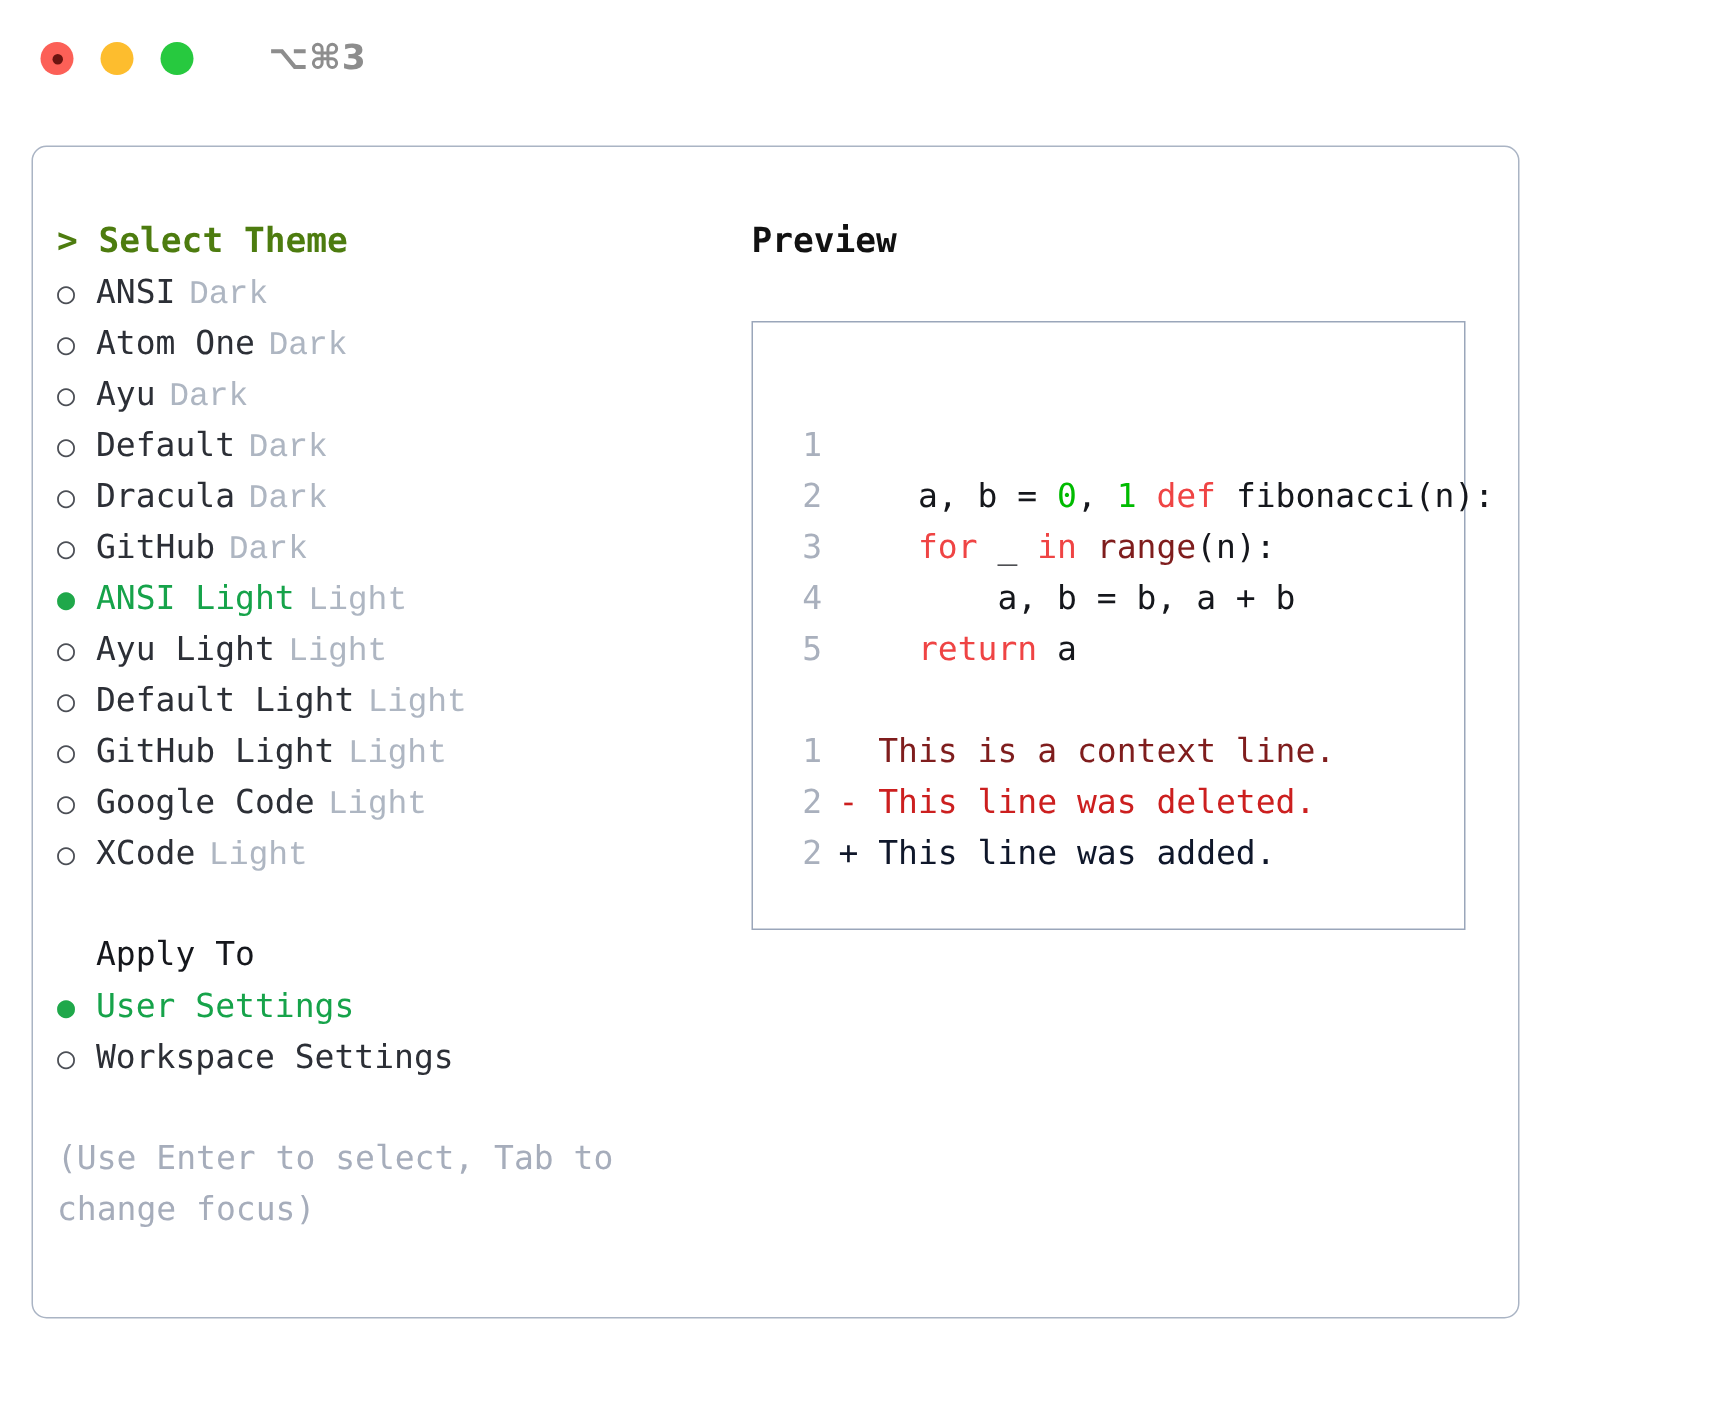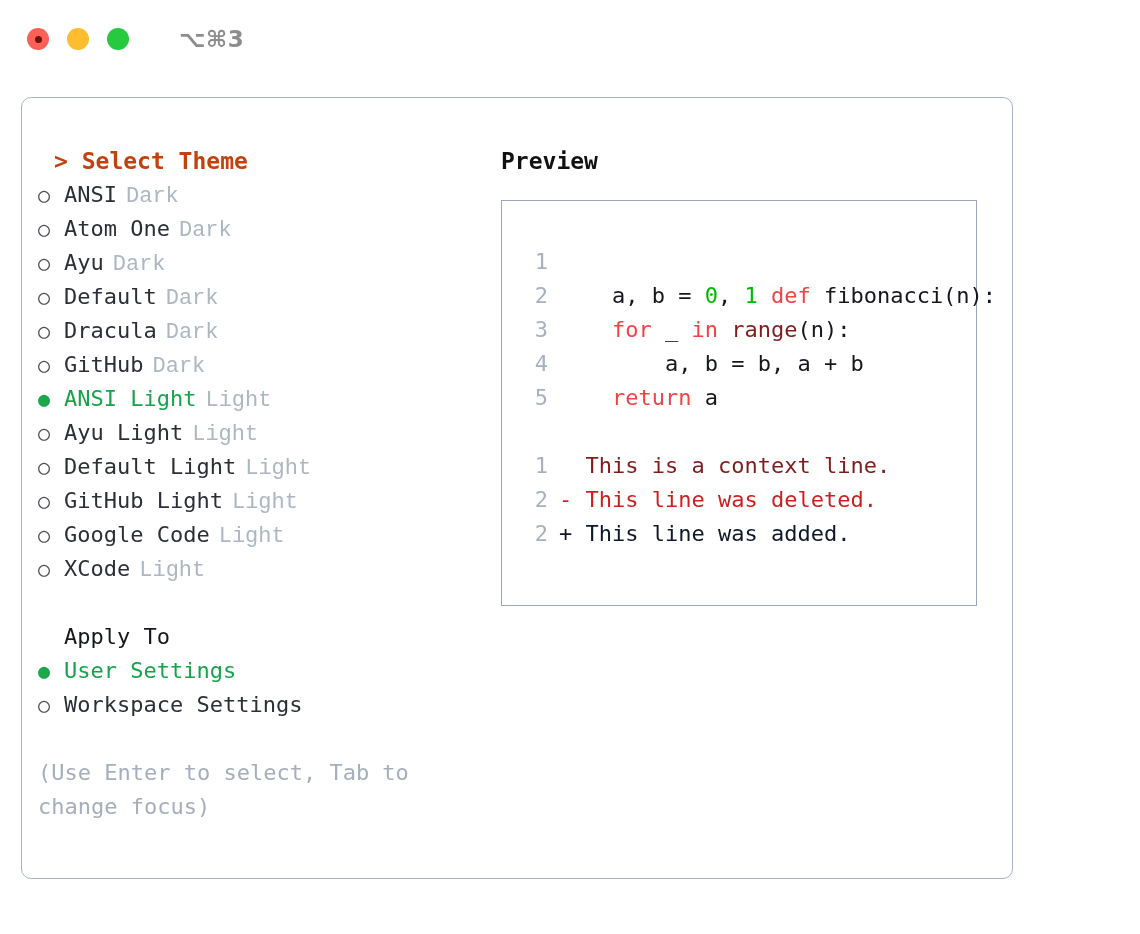--- a/index.html
+++ b/index.html
@@ -92,25 +92,24 @@
   .col-right {
     flex: 1;
     padding: 46px 0 0 9px;
     box-sizing: border-box;
   }
 
   
   .list-header {
     font-size: 23px;
     font-weight: bold;
-    color: #c2410c;
+    color: #4d7c0f;
     line-height: 34px;
     white-space: pre;
     letter-spacing: 0px;
-    margin-left: 16px;
   }
   .row {
     display: flex;
     align-items: baseline;
     line-height: 34px;
     height: 34px;
     font-size: 22px;
     white-space: pre;
   }
   .marker {
@@ -143,21 +142,21 @@
     width: 400px;
     white-space: normal;
   }
 
   
   .preview-title {
     font-size: 23px;
     font-weight: bold;
     color: #111111;
     line-height: 34px;
-    margin-bottom: 22px;
+    margin-bottom: 36px;
     white-space: pre;
   }
   .preview-box {
     width: 476px;
     height: 406px;
     border: 1.6px solid #9aa6ba;
     box-sizing: border-box;
     background: #ffffff;
     padding: 44px 0 0 18px;
   }
@@ -170,21 +169,21 @@
     align-items: baseline;
   }
   .ln {
     display: inline-block;
     width: 28px;
     text-align: right;
     color: #a9b0bd;
     flex: 0 0 28px;
     margin-right: 11px;
   }
-  .code-text { white-space: pre; }
+  .code-text { white-space: pre; margin-top: 22px; }
   .tok-kw   { color: #ef4444; }
   .tok-fn   { color: #7f1d1d; }
   .tok-num  { color: #00bb00; }
   .tok-pln  { color: #15171c; }
   .blank-line { height: 34px; }
   .diff-ctx { color: #7f1d1d; }
   .diff-del { color: #cc1f1f; }
   .diff-add { color: #0f172a; }
 </style>
 </head>

